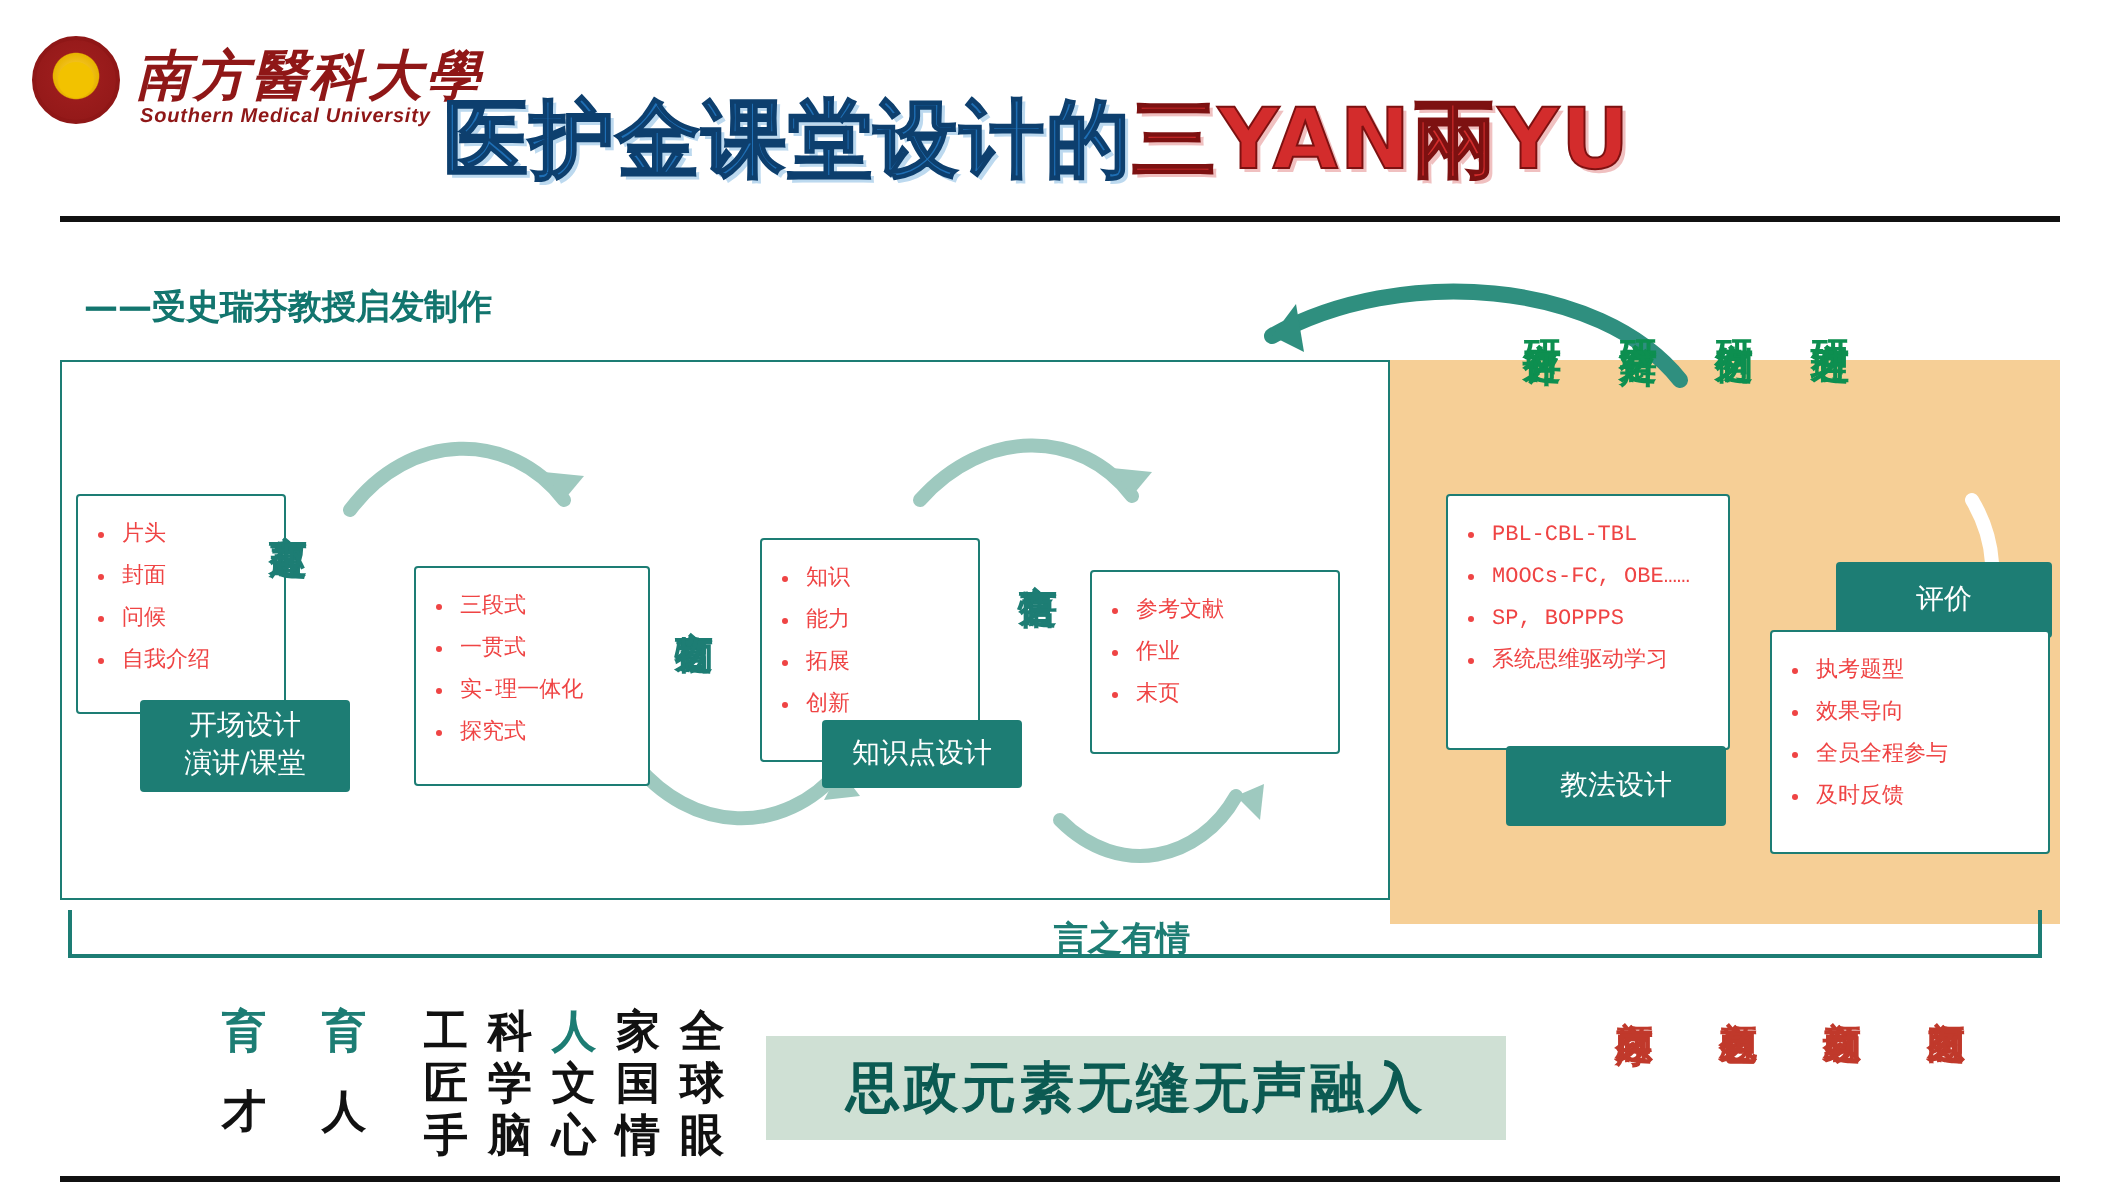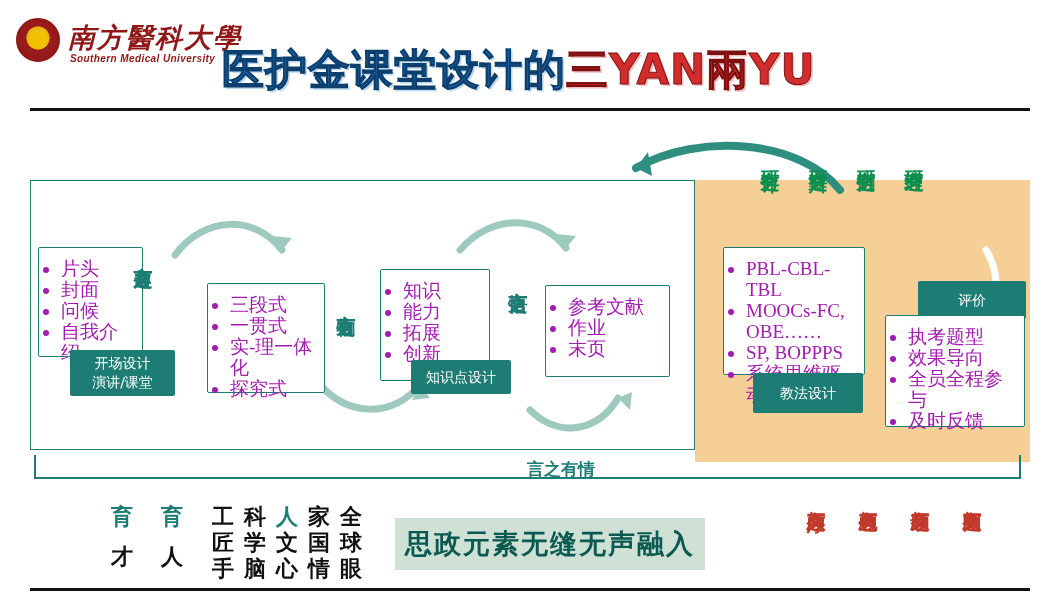--- a/index.html
+++ b/index.html
@@ -38,39 +38,39 @@
 
   
   .left-panel{position:absolute;left:30px;top:180px;width:665px;height:270px;
       border:1px solid #1d7d74;background:#fff;box-sizing:border-box;}
   .right-panel{position:absolute;left:695px;top:180px;width:335px;height:282px;
       background:#f6cf96;box-sizing:border-box;}
 
   .box{position:absolute;border:1px solid #1d7d74;background:#fff;box-sizing:border-box;
       border-radius:2px;}
   .box ul{margin:0;padding:10px 8px 0 22px;list-style:disc;}
-  .box li{font-size:19px;color:#a21caf;line-height:21px;font-family:Liberation Serif, serif;}
+  .box li{font-size:11px;color:#ef4444;line-height:21px;font-family:Liberation Mono, monospace;}
 
   .teal-box{position:absolute;background:#1d7d74;color:#fff;box-sizing:border-box;
       display:flex;align-items:center;justify-content:center;text-align:center;
       font-size:14px;font-family:"DejaVu Sans",sans-serif;line-height:19px;border-radius:2px;}
 
   .vlabel{position:absolute;color:#1d7d74;font-weight:bold;font-size:19px;line-height:21px;
       writing-mode:vertical-rl;text-orientation:upright;font-family:"DejaVu Sans",sans-serif;
       letter-spacing:1px;}
   .vlabel-red{color:#c0392b;}
   .vlabel-green{color:#0d8f50;}
 
   .hlabel{position:absolute;color:#1d7d74;font-weight:bold;font-size:17px;
       font-family:"DejaVu Sans",sans-serif;white-space:nowrap;}
 
-  .green-banner{position:absolute;left:383px;top:518px;width:310px;height:52px;
+  .green-banner{position:absolute;left:383px;top:518px;width:370px;height:52px;
       background:#cfe0d4;display:flex;align-items:center;justify-content:center;
       font-size:27px;font-weight:bold;color:#0b5a52;font-family:"DejaVu Sans",sans-serif;
-      letter-spacing:2px;margin-left:12px;}
+      letter-spacing:2px;}
 
   .bottom-word{position:absolute;font-size:22px;font-weight:bold;color:#1d7d74;
       font-family:"DejaVu Sans",sans-serif;line-height:38px;text-align:center;}
   .bottom-black{color:#111;}
 
   svg.deco{position:absolute;left:0;top:0;width:1059px;height:595px;pointer-events:none;}
 </style>
 </head>
 <body>
 
@@ -82,20 +82,21 @@
     <div class="logo-en">Southern Medical University</div>
   </div>
 
   <div class="title">
     <span class="t-blue">医护金课堂设计的</span><span class="t-red">三YAN兩YU</span>
   </div>
 
   <div class="rule-top"></div>
   <div class="rule-bot"></div>
 
+  <div class="subtitle">——受史瑞芬教授启发制作</div>
 
   <div class="left-panel"></div>
   <div class="right-panel"></div>
 
   <svg class="deco">
     <g fill="none" stroke="#9ec9bf" stroke-width="7" stroke-linecap="round">
       <path d="M175,255 C205,215 255,215 282,250"></path>
       <path d="M316,380 C346,418 392,418 420,385"></path>
       <path d="M460,250 C492,214 540,214 566,248"></path>
       <path d="M530,410 C560,440 600,430 618,398"></path>

